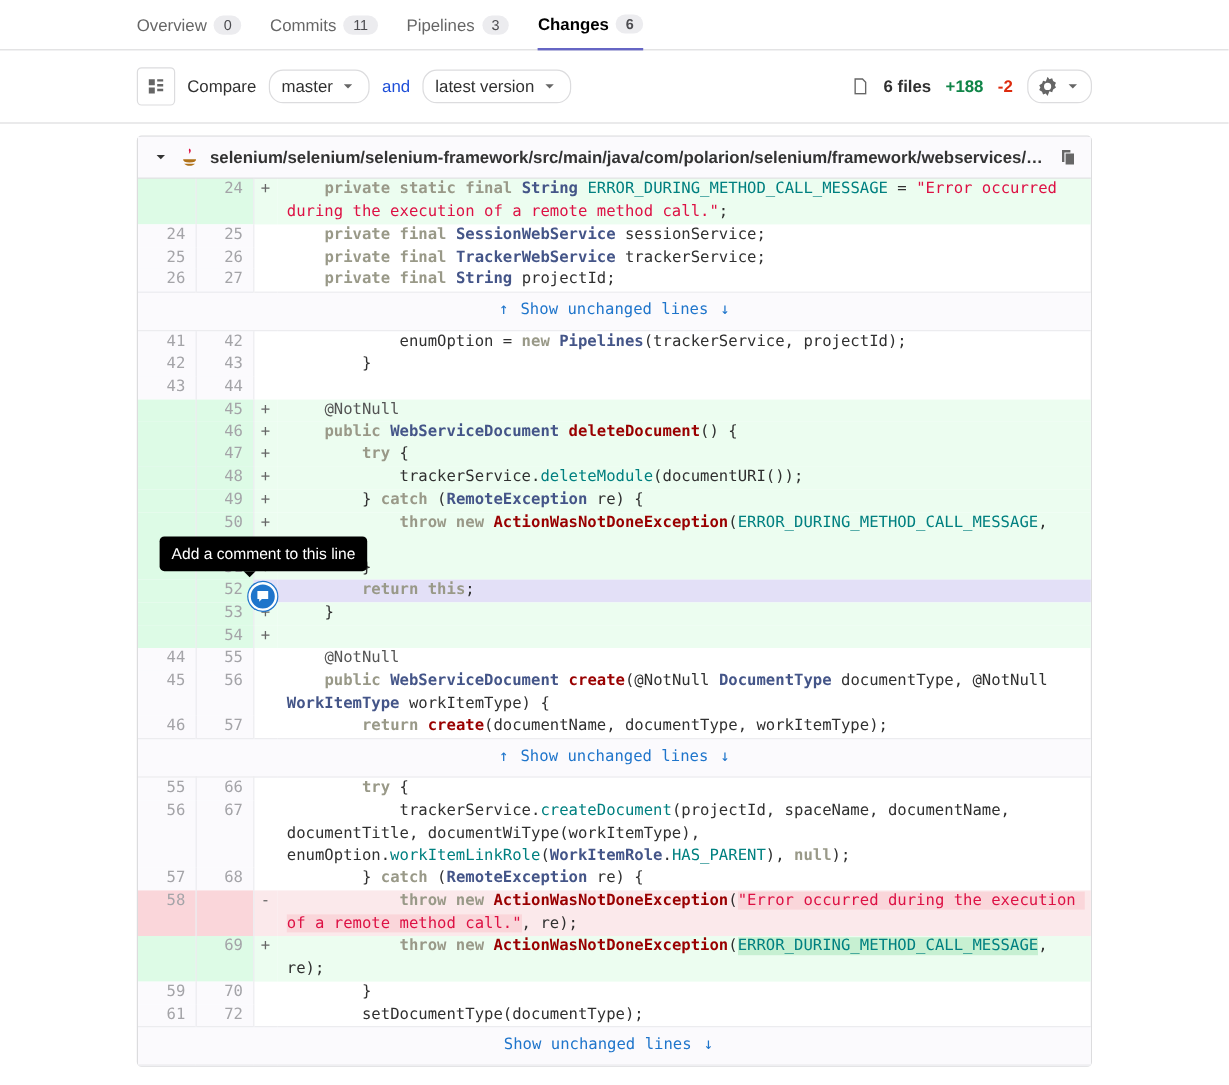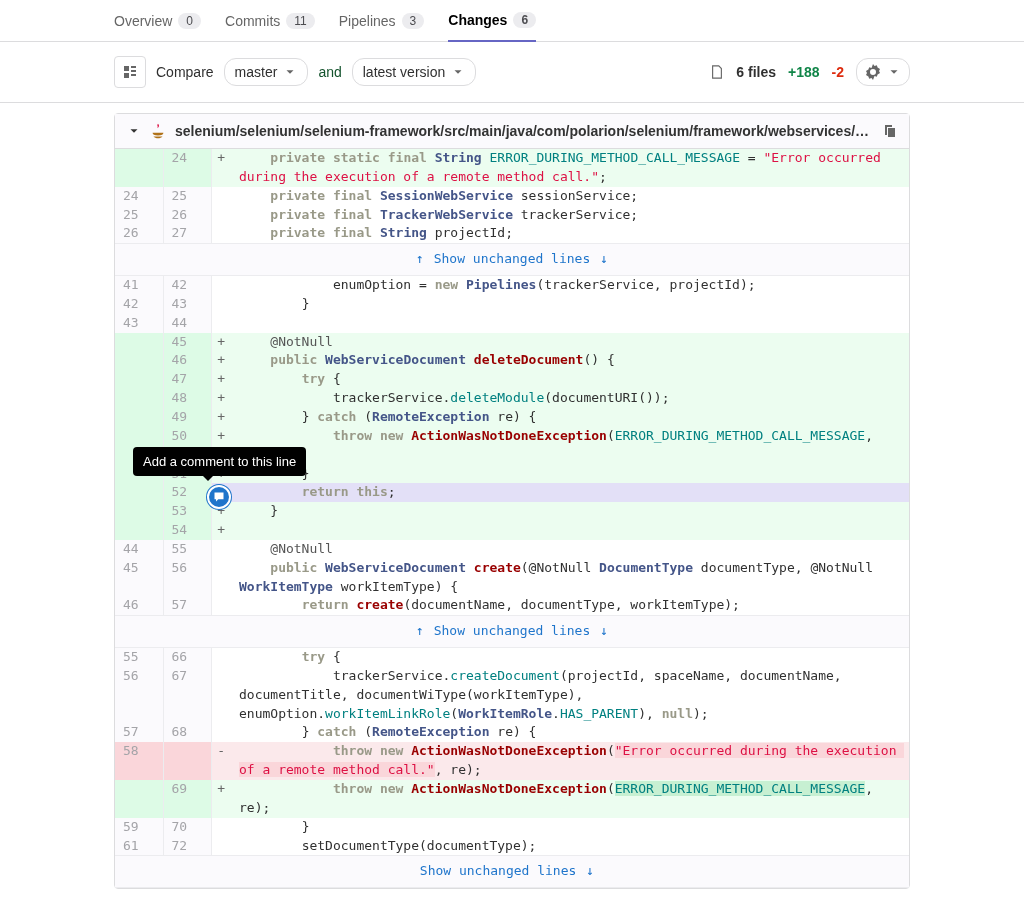--- a/index.html
+++ b/index.html
@@ -7,39 +7,39 @@
 
 .tabs { display: flex; gap: 24px; padding: 0 114px; border-bottom: 1px solid #dcdcde; }
 .tab { display: flex; align-items: center; gap: 6px; padding: 12px 0; cursor: pointer; color: #666; }
 .tab.active { color: #000; font-weight: 600; border-bottom: 2px solid #6666c4; margin-bottom: -1px; }
 .badge { background: #ececef; color: #4c4c50; border-radius: 10px; padding: 1px 8px; font-size: 12px; }
 
 .toolbar { display: flex; align-items: center; padding: 14px 114px; border-bottom: 1px solid #dcdcde; gap: 10px; }
 .icon-btn { width: 32px; height: 32px; border: 1px solid #dcdcde; border-radius: 4px; background: #fff; display: inline-flex; align-items: center; justify-content: center; cursor: pointer; }
 .compare-label { color: #303030; font-weight: 500; }
 .dropdown { border: 1px solid #dcdcde; border-radius: 12px; padding: 5px 10px; display: inline-flex; align-items: center; gap: 6px; cursor: pointer; background: #fff; }
-.and-label { color: #14532d; }
+.and-label { color: #1d4ed8; }
 .toolbar-right { margin-left: auto; display: flex; align-items: center; gap: 12px; }
 .files-icon { width: 14px; height: 14px; fill: #666; }
 .stat-add { color: #108548; font-weight: 600; }
 .stat-del { color: #dd2b0e; font-weight: 600; }
 
 .diff-container { padding: 0 114px 20px; }
 .file-block { border: 1px solid #dcdcde; border-radius: 4px; margin-top: 10px; }
 .file-header { display: flex; align-items: center; padding: 8px 12px; gap: 8px; border-bottom: 1px solid #dcdcde; background: #fbfafd; }
 .chevron { width: 14px; height: 14px; cursor: pointer; }
 .lang-icon { width: 18px; height: 18px; display: inline-flex; align-items: center; justify-content: center; }
 .file-path { font-weight: 600; color: #333; font-size: 14px; overflow: hidden; text-overflow: ellipsis; white-space: nowrap; flex: 1; }
 .copy-icon { width: 16px; height: 16px; fill: #666; cursor: pointer; }
 .file-subheader { display: flex; align-items: center; justify-content: flex-end; padding: 6px 12px; gap: 6px; border-bottom: 1px solid #dcdcde; }
 .file-action { width: 30px; height: 30px; border: 1px solid #dcdcde; border-radius: 4px; display: inline-flex; align-items: center; justify-content: center; cursor: pointer; background: #fff; }
 
 .diff-table { width: 100%; border-collapse: collapse; font-family: "GitLab Mono", "Menlo", "Consolas", monospace; font-size: 13px; line-height: 1.45; }
 .diff-table td { vertical-align: top; }
-.ln { width: 48px; padding: 0 8px; color: #a4a4a8; background: #fbfafd; user-select: none; border-right: 1px solid #ececef; }
+.ln { width: 48px; text-align: right; padding: 0 8px; color: #a4a4a8; background: #fbfafd; user-select: none; border-right: 1px solid #ececef; }
 .sign { width: 20px; text-align: center; color: #666; user-select: none; }
 .code { padding: 0 8px; white-space: pre-wrap; word-break: break-word; }
 tr.add td { background: #ecfdf0; }
 tr.add .ln { background: #ddfbe6; }
 tr.del td { background: #fbe9eb; }
 tr.del .ln { background: #fad6da; }
 tr.hl td.code, tr.hl td.sign { background: #e3e0f7; }
 tr.hl td.ln { background: #ddfbe6; }
 .expand-row td { background: #fbfafd; text-align: center; padding: 6px; color: #1f75cb; cursor: pointer; border-top: 1px solid #ececef; border-bottom: 1px solid #ececef; }
 .expand-row .arrow { color: #1f75cb; margin: 0 10px; }

